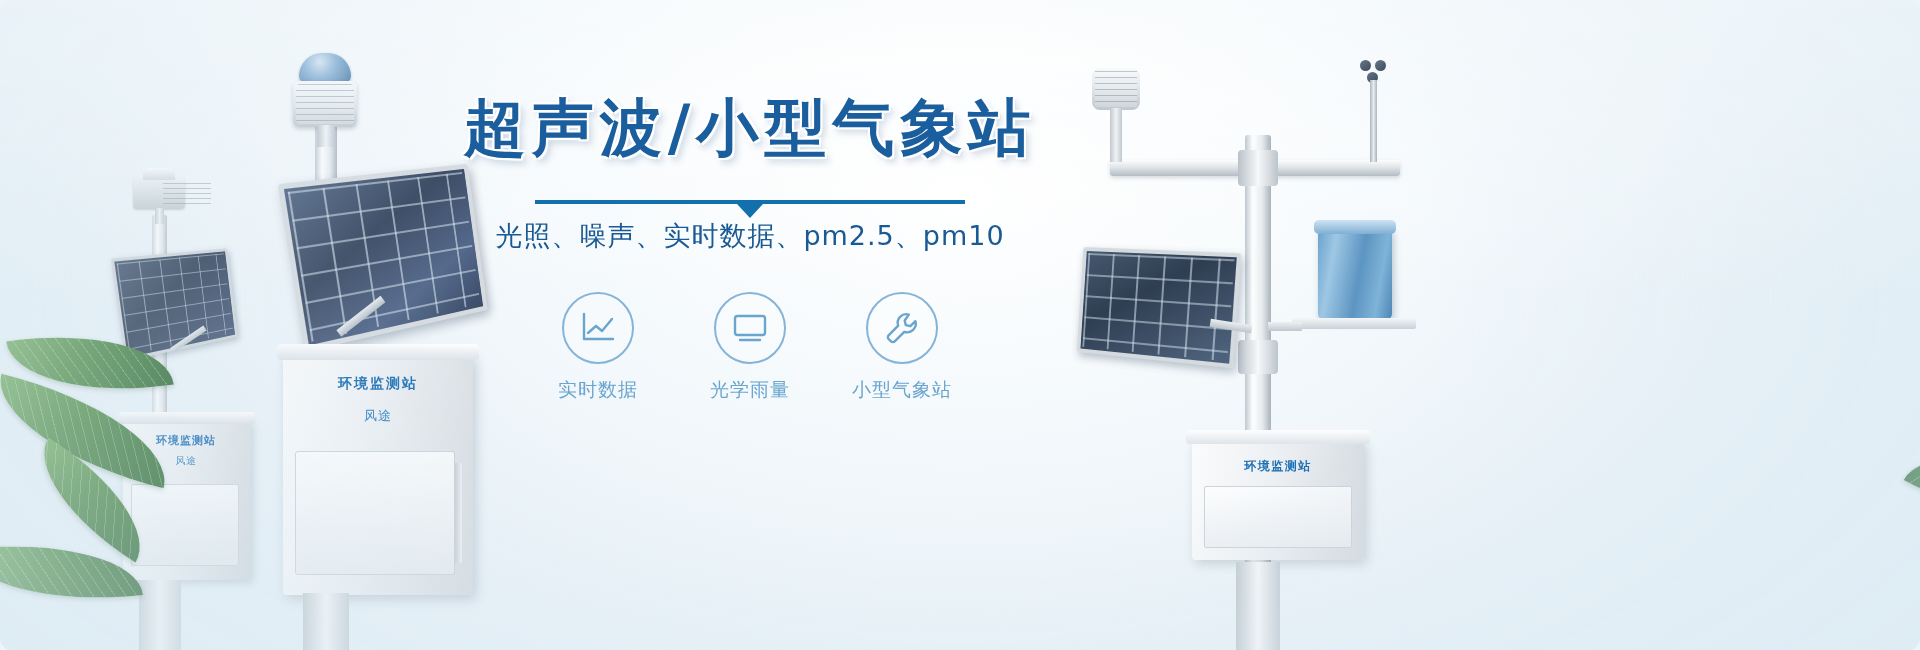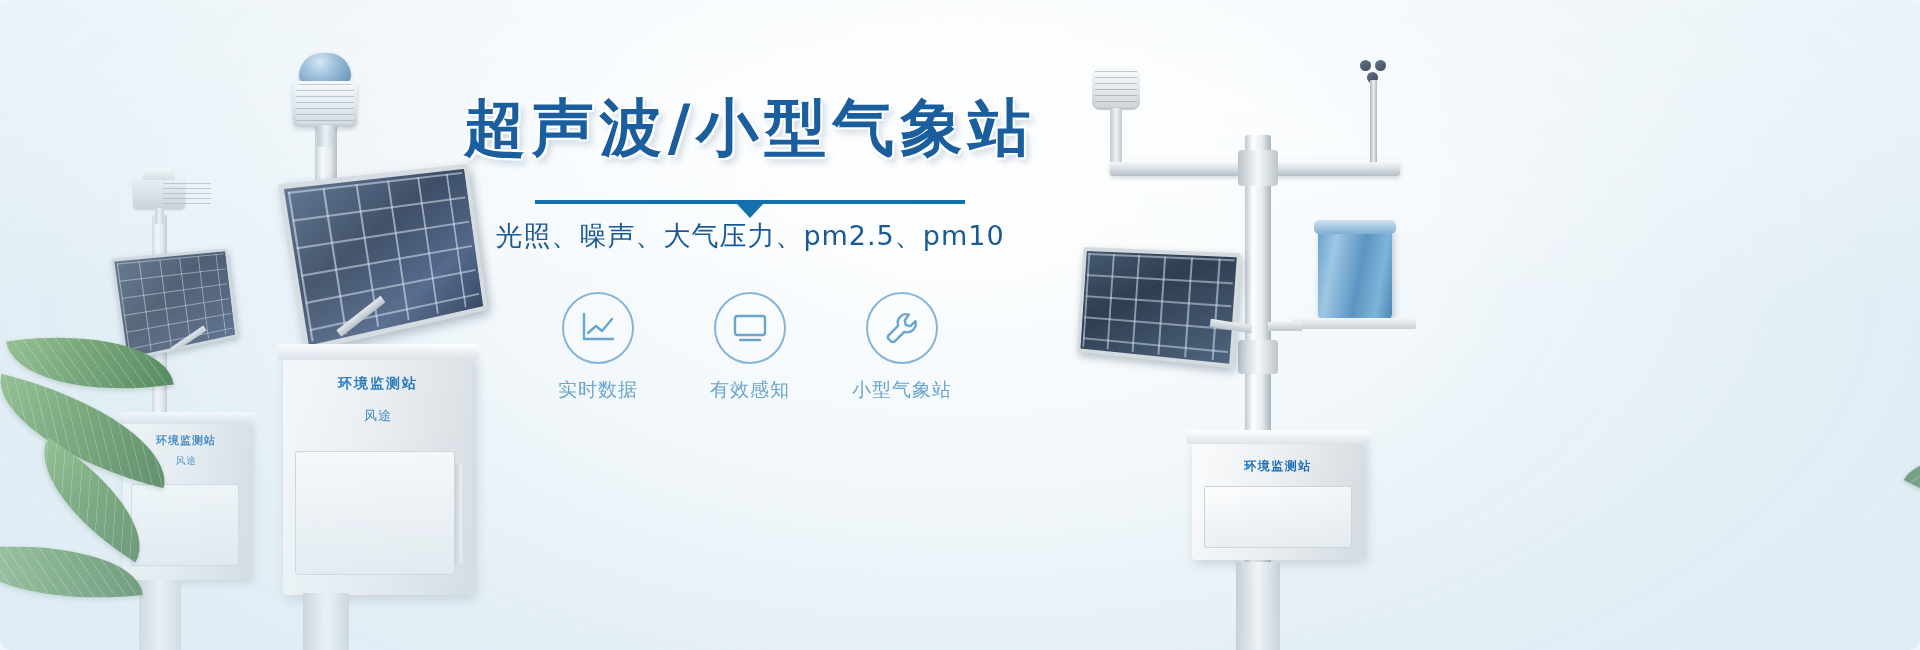--- a/index.html
+++ b/index.html
@@ -463,21 +463,21 @@
 
   <div class="content">
 
     <div class="headline">超声波/小型气象站</div>
 
     <div class="divider-row">
       <div class="divider-line"></div>
       <div class="divider-tri"></div>
     </div>
 
-    <div class="subline sub2">光照、噪声、大气压力、pm2.5、pm10</div>
+    <div class="subline sub2">光照、噪声、实时数据、pm2.5、pm10</div>
 
     <div class="features">
 
       <div class="feature">
         <div class="f-circle">
           <svg width="38" height="34" viewBox="0 0 38 34" fill="none" stroke="#6aa5ce" stroke-width="2.4" stroke-linecap="round" stroke-linejoin="round">
             <path d="M5 3 V28 H34"></path>
             <path d="M9 22 L17 15 L23 20 L33 8"></path>
           </svg>
         </div>
@@ -485,21 +485,21 @@
       </div>
 
 
       <div class="feature">
         <div class="f-circle">
           <svg width="40" height="34" viewBox="0 0 40 34" fill="none" stroke="#6aa5ce" stroke-width="2.4" stroke-linecap="round" stroke-linejoin="round">
             <rect x="5" y="5" width="30" height="19" rx="2.5"></rect>
             <path d="M10 29 H30"></path>
           </svg>
         </div>
-        <div class="f-label">有效感知</div>
+        <div class="f-label">光学雨量</div>
       </div>
 
       <div class="feature">
         <div class="f-circle">
           <svg width="38" height="38" viewBox="0 0 38 38" fill="none" stroke="#6aa5ce" stroke-width="2.4" stroke-linecap="round" stroke-linejoin="round">
             <path d="M25.8 5.6 a8.6 8.6 0 0 0 -10.6 11.1 L5.6 26.3 a2.6 2.6 0 0 0 0 3.7 l2.4 2.4 a2.6 2.6 0 0 0 3.7 0 l9.6 -9.6 a8.6 8.6 0 0 0 11.1 -10.6 l-5 5 -4.6 -1.1 -1.1 -4.6 z"></path>
           </svg>
         </div>
         <div class="f-label">小型气象站</div>
       </div>

